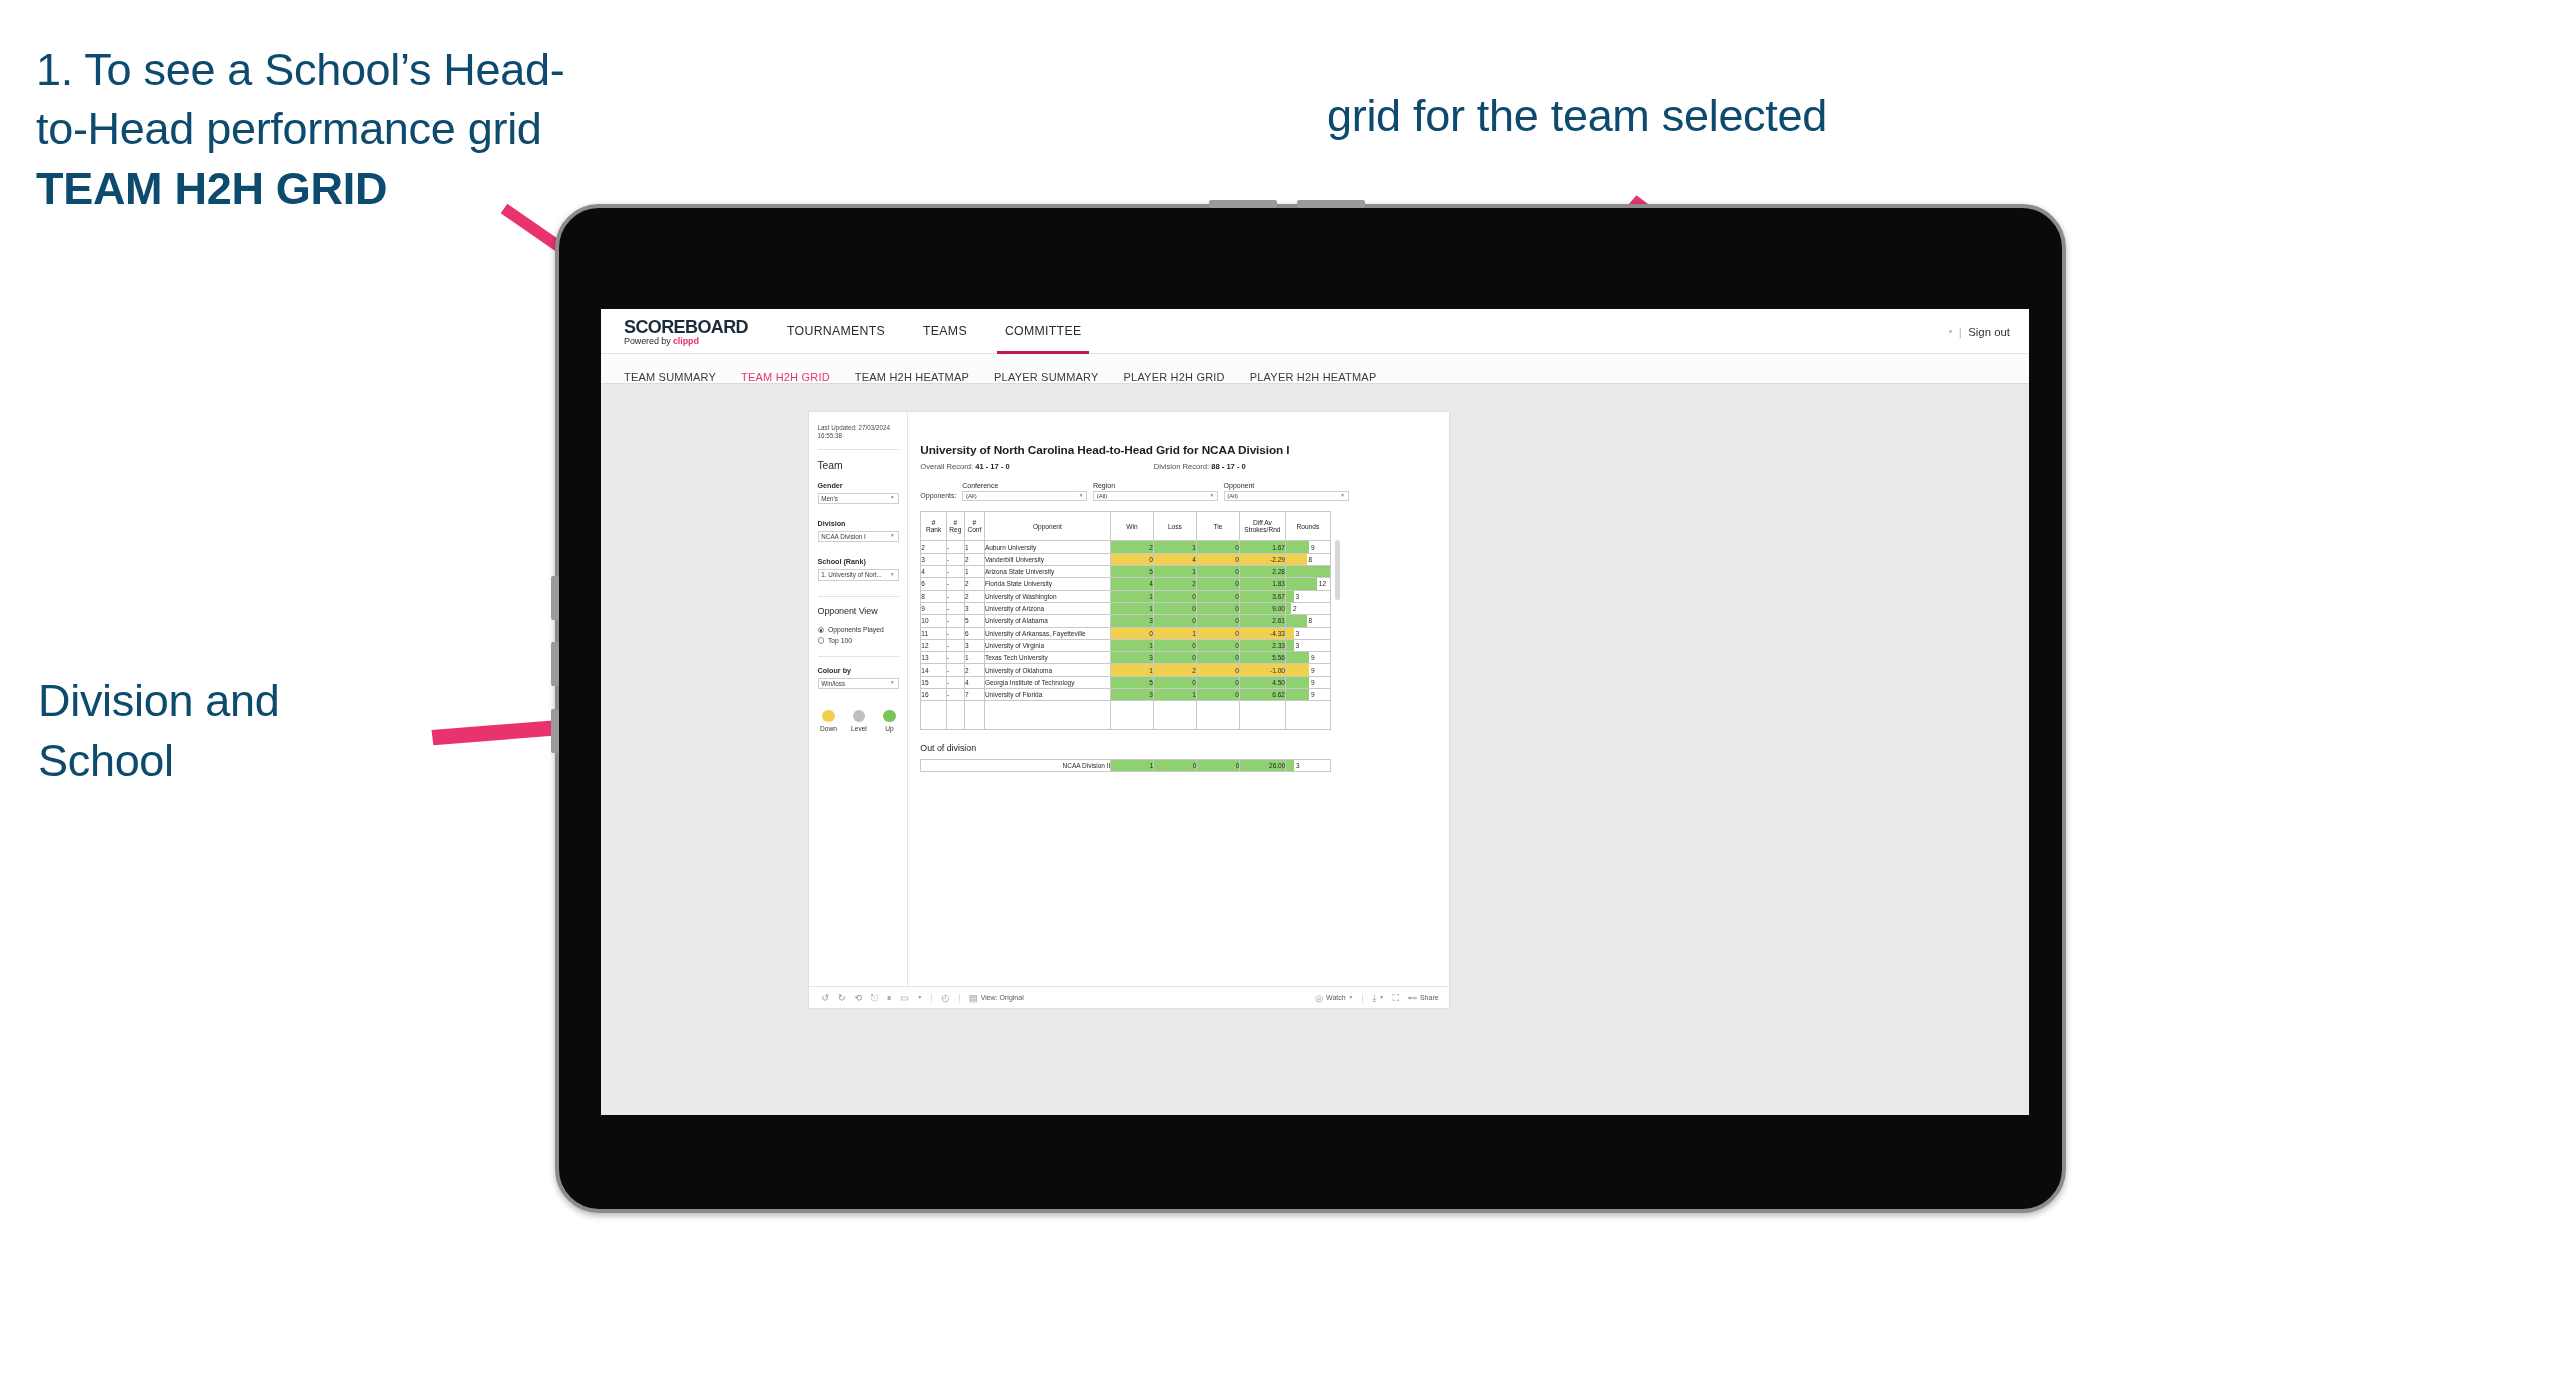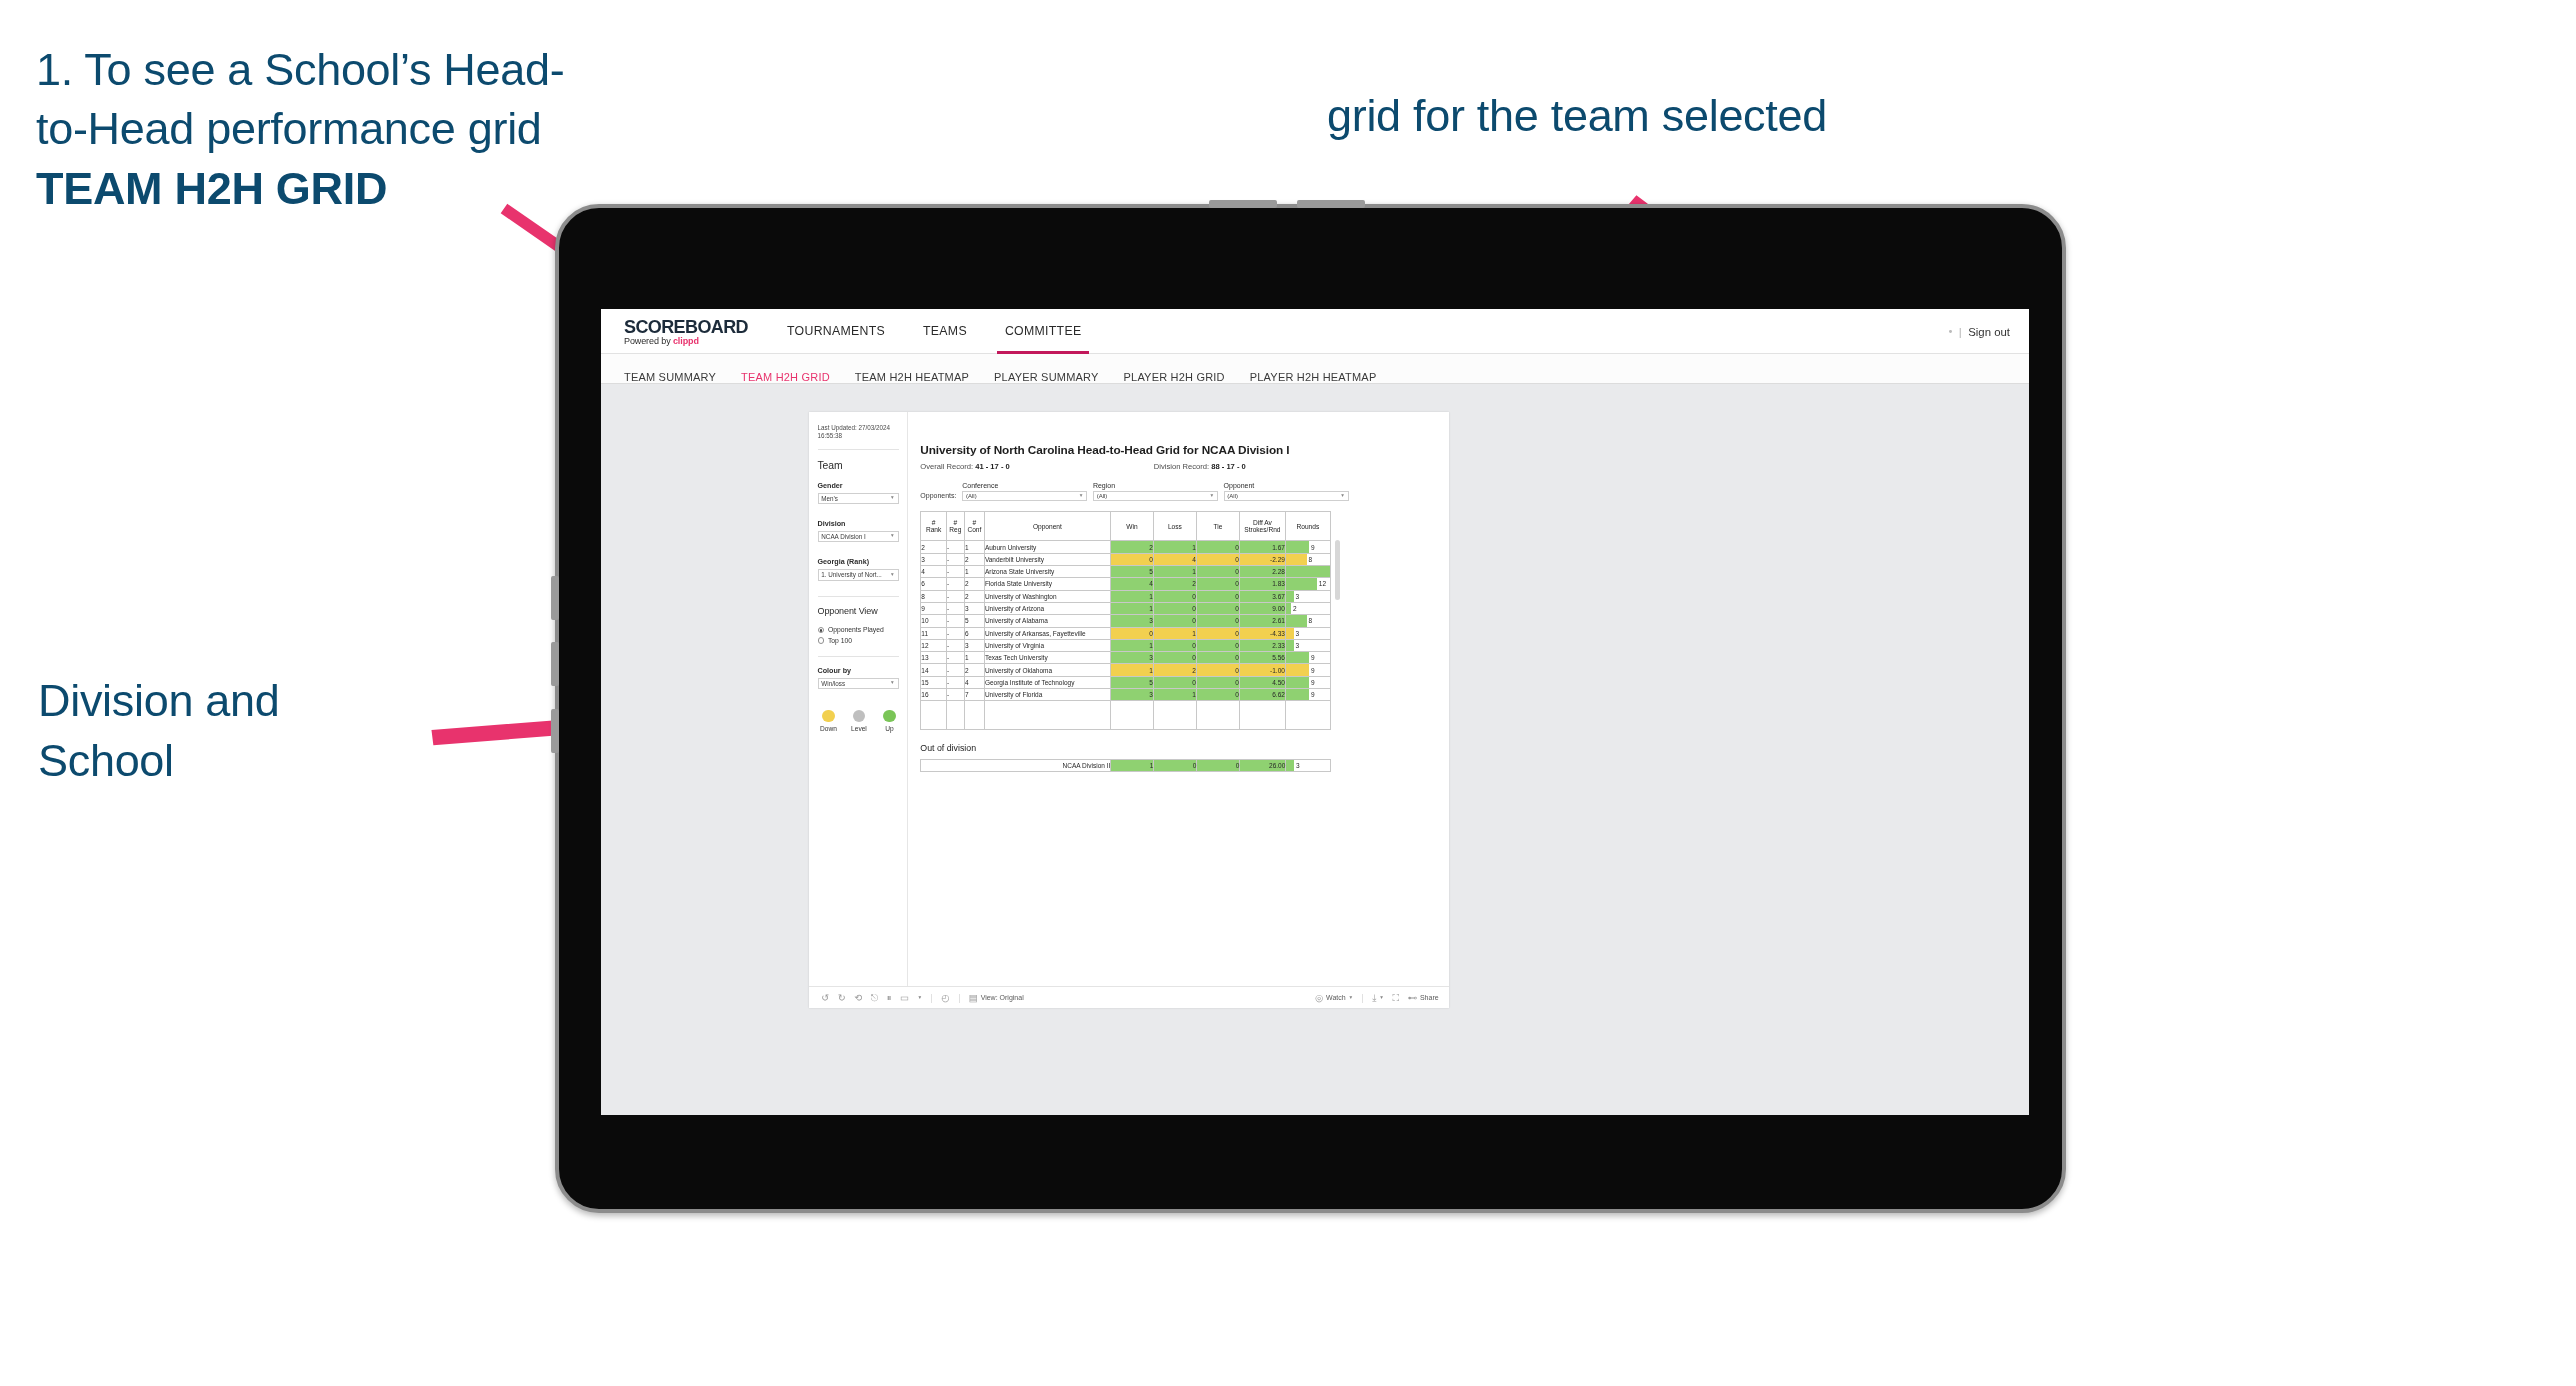--- a/index.html
+++ b/index.html
@@ -490,21 +490,21 @@
 
             <div>
               <div class="field-label">Division</div>
               <div class="select-box">
                 <span>NCAA Division I</span>
                 <span class="caret">▼</span>
               </div>
             </div>
 
             <div>
-              <div class="field-label">Georgia (Rank)</div>
+              <div class="field-label">School (Rank)</div>
               <div class="select-box">
                 <span>1. University of Nort...</span>
                 <span class="caret">▼</span>
               </div>
             </div>
 
             <div class="side-divider"></div>
 
             <div class="side-h small">Opponent View</div>
             <div class="radio-row">

